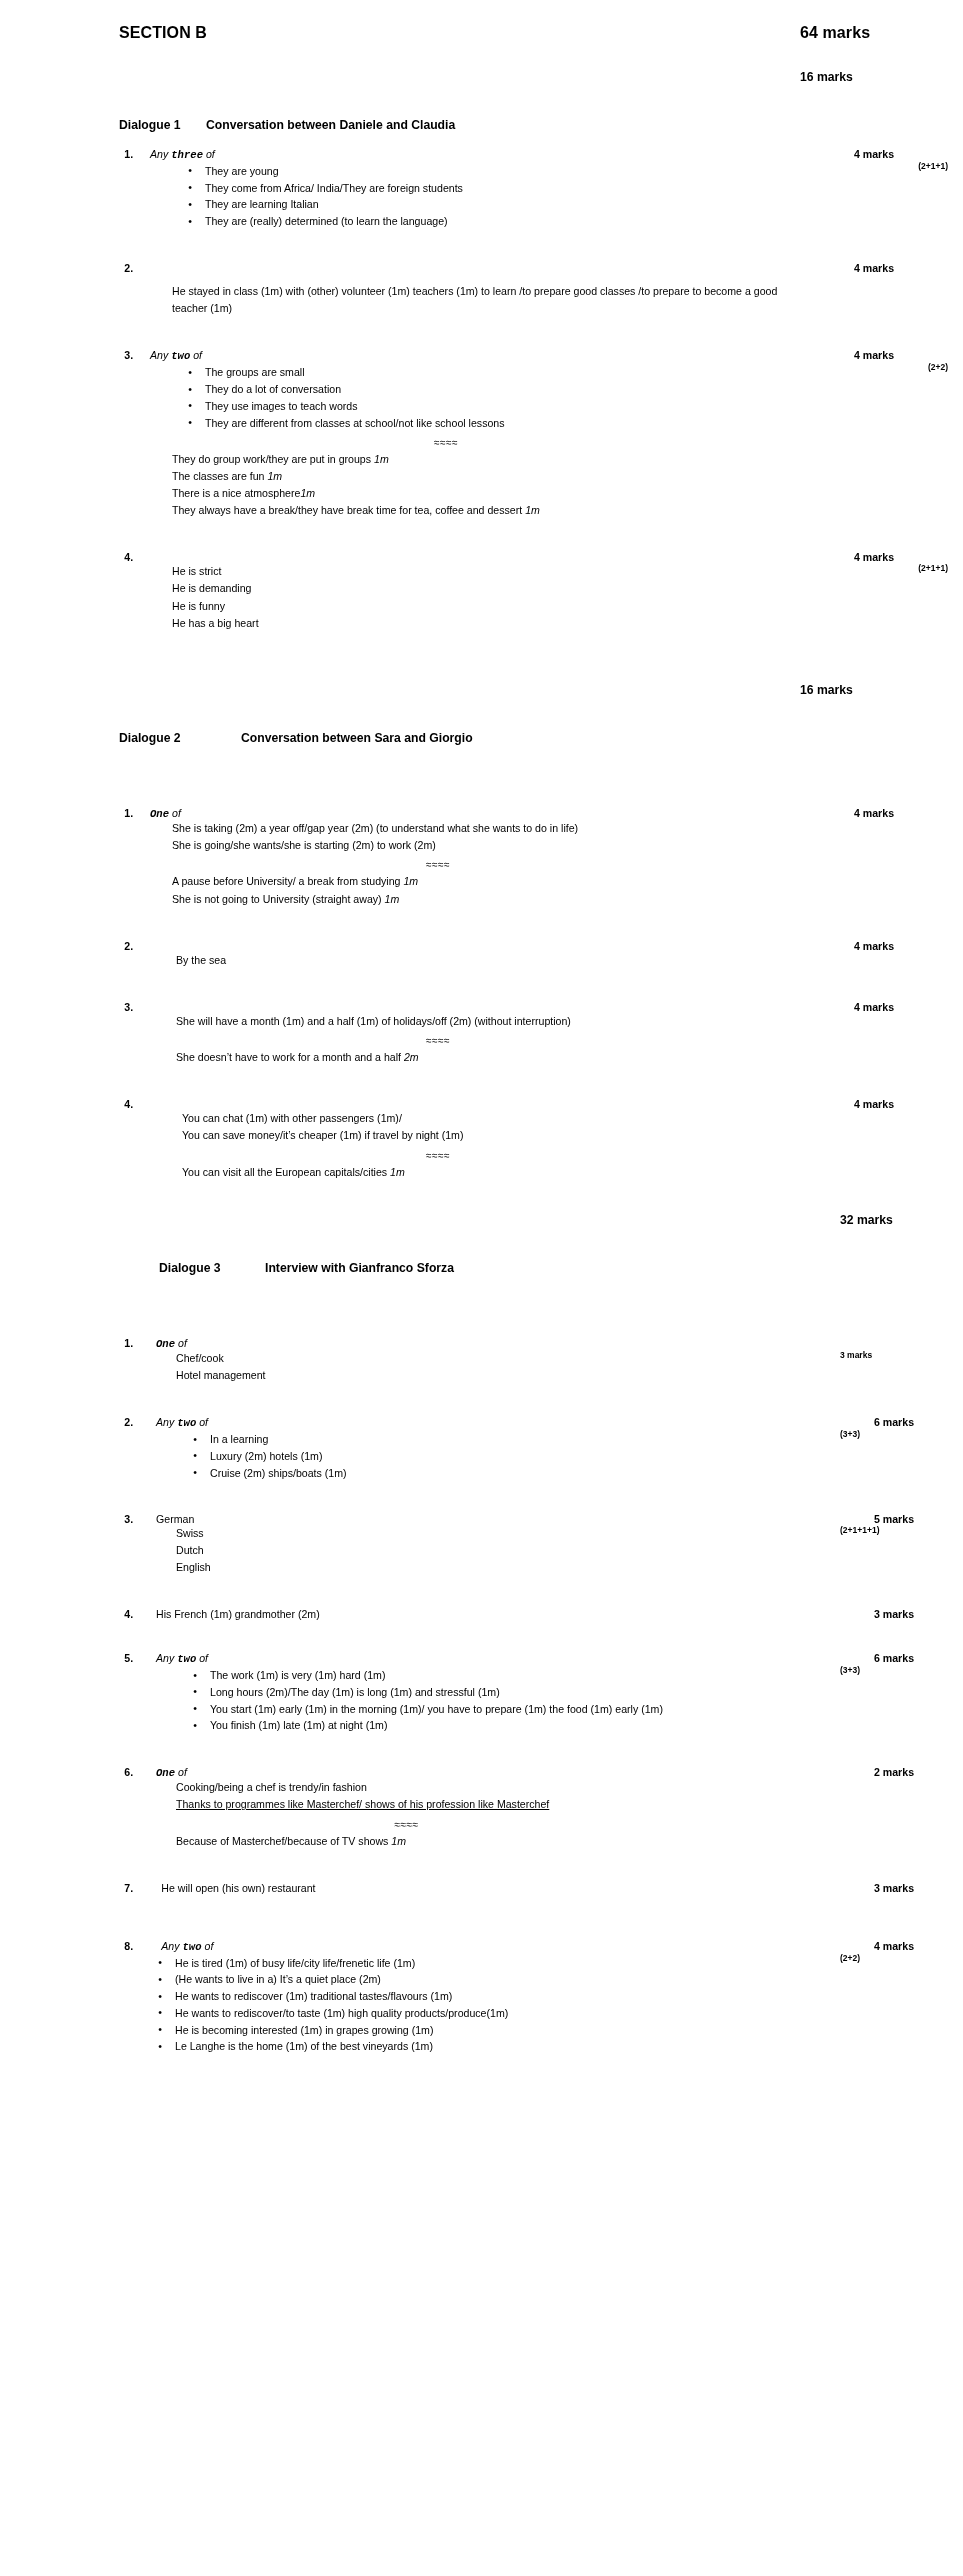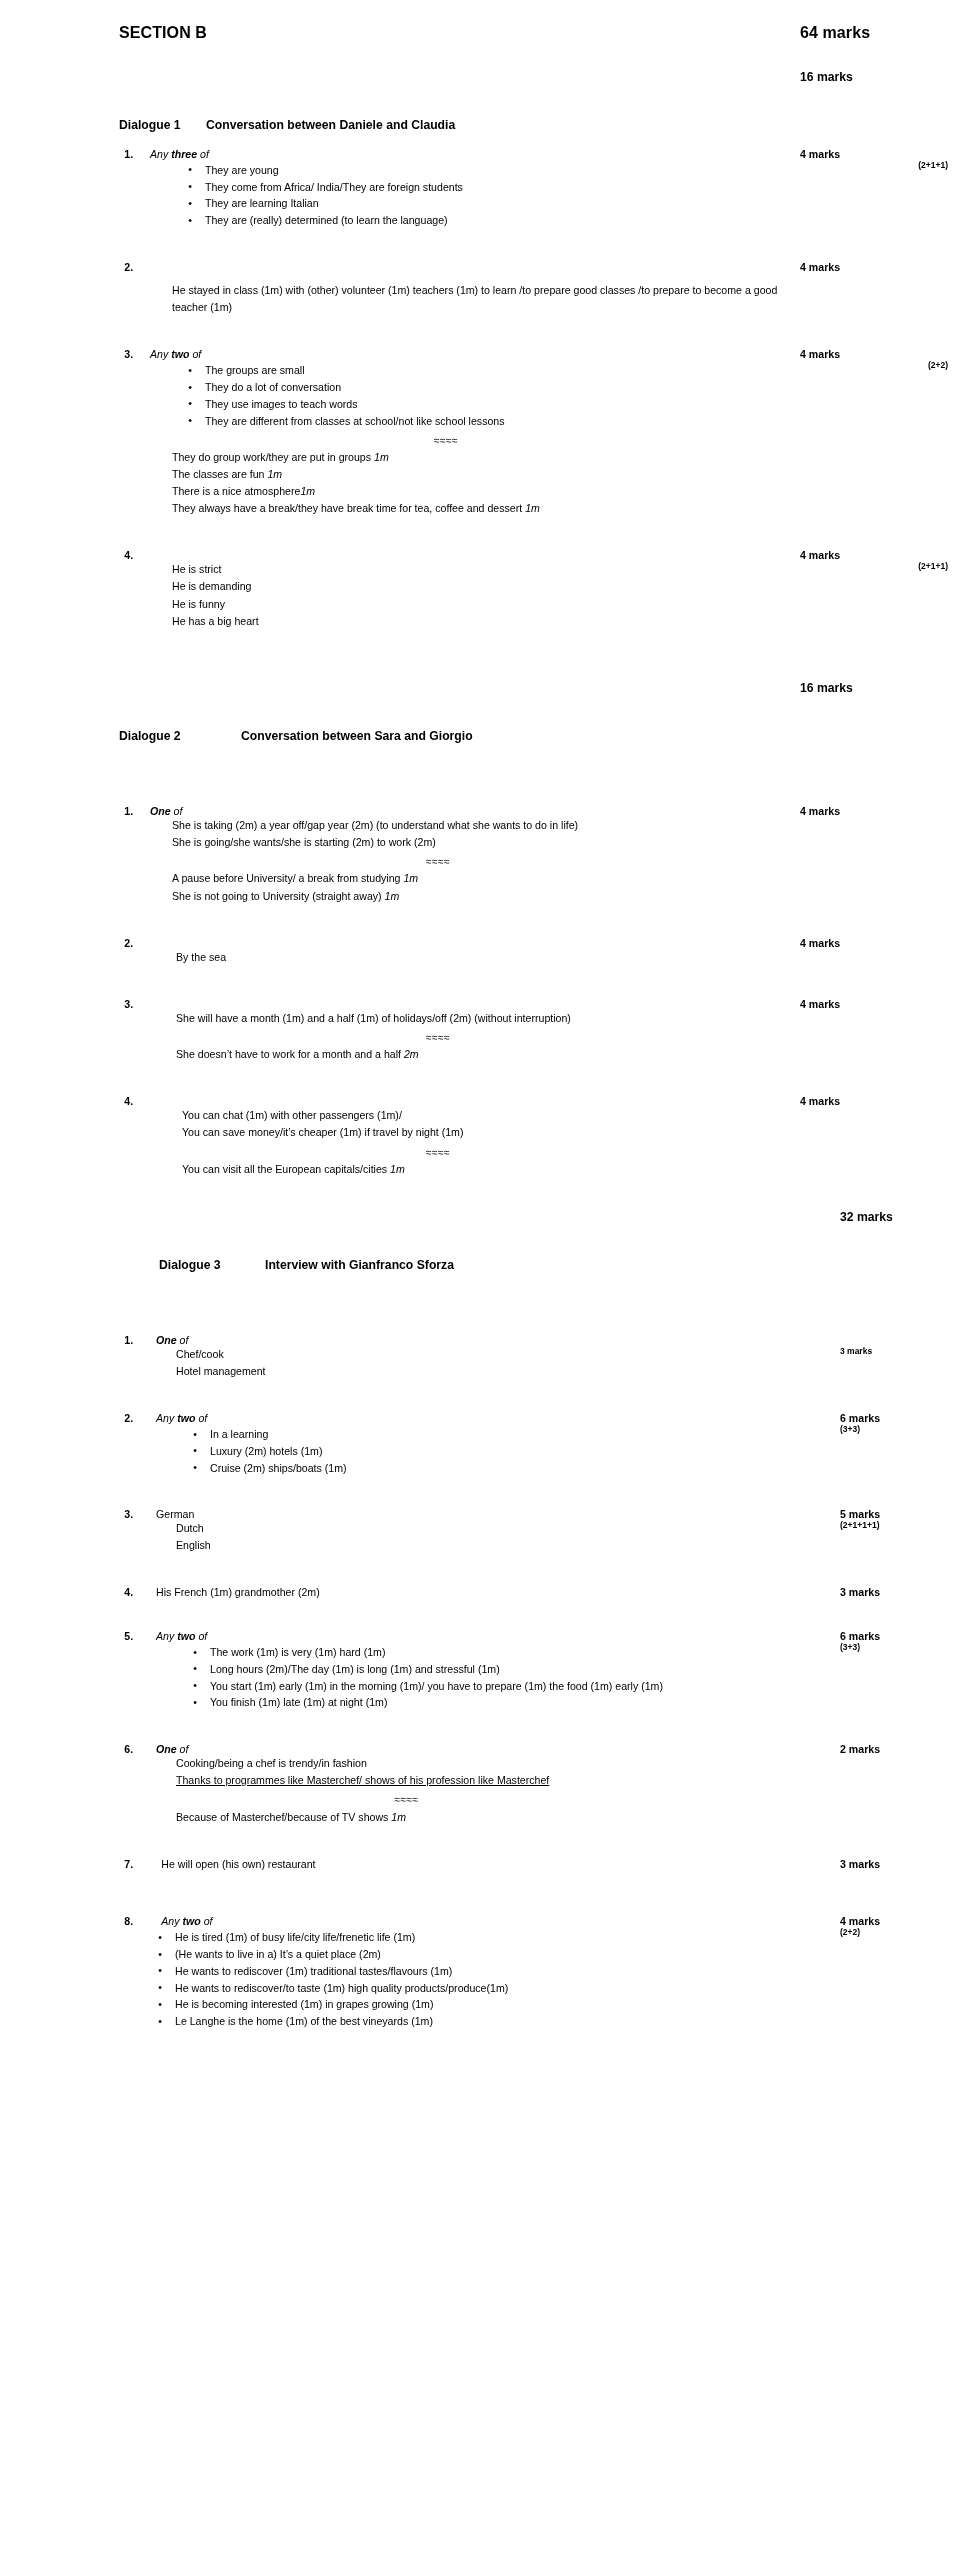--- a/index.html
+++ b/index.html
@@ -84,27 +84,28 @@
     text-align: left;
     padding-left: 5.3px;
     box-sizing: border-box;
   }
   .q-num.wide { width: 37px; }
   .q-stem {
     flex: 1 1 auto;
     font-size: 10.6px;
     font-style: italic;
   }
-  .q-stem b { font-weight: bold; font-style: italic; }
+  .q-stem b { font-weight: bold; font-style: italic; font-family: Liberation Mono, monospace; }
   .q-stem.plain { font-style: normal; }
   .q-marks {
     flex: 0 0 auto;
     width: 148px;
     font-size: 10.6px;
     font-weight: bold;
+    text-align: center;
   }
   .q-marks.narrow { width: 108px; }
 
   
   ul.bul {
     list-style: none;
     margin: 0;
     padding: 0;
   }
   ul.bul li {
@@ -370,20 +371,21 @@
     <div class="gap-md"></div>
 
     <div class="q">
       <div class="q-head">
         <div class="q-num wide">3.</div>
         <div class="q-stem plain">German</div>
         <div class="q-marks narrow">5 marks</div>
       </div>
       <div class="row">
         <div class="left lines indent2">
+          <div>Swiss</div>
           <div>Dutch</div>
           <div>English</div>
         </div>
         <div class="marks" style="width:108px">(2+1+1+1)</div>
       </div>
     </div>
 
     <div class="gap-md"></div>
 
     <div class="q">

